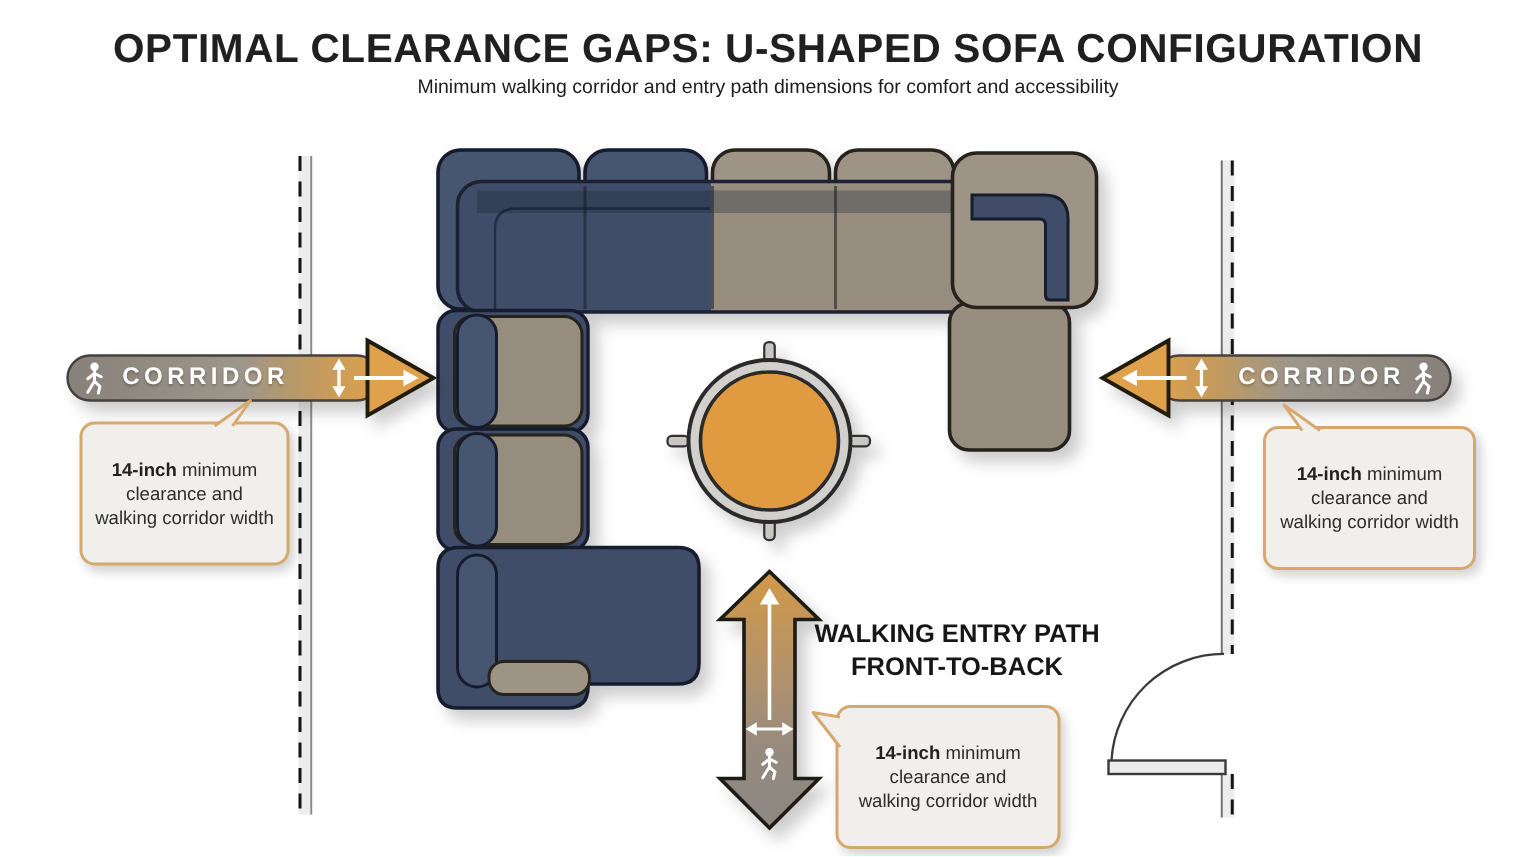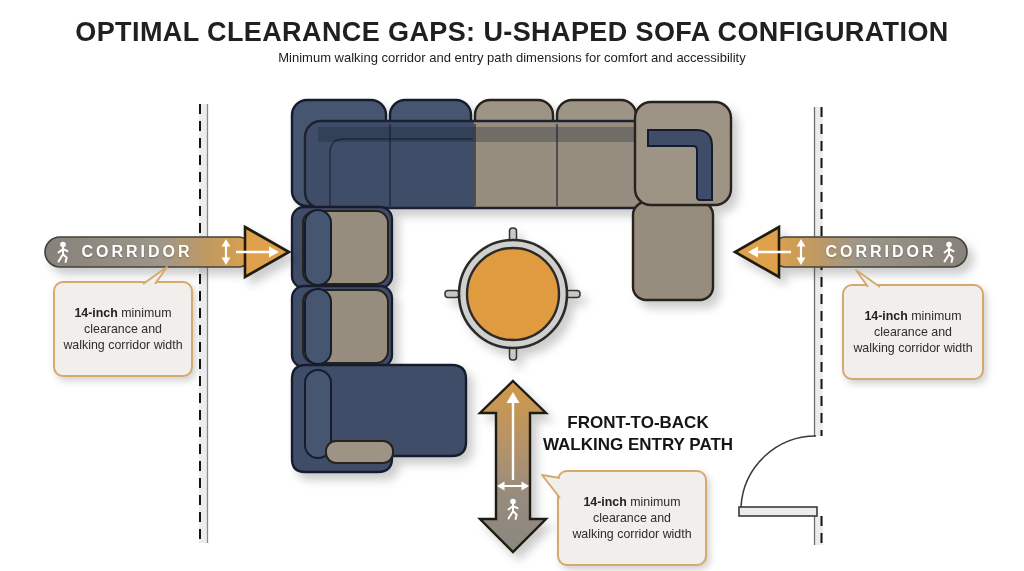--- a/index.html
+++ b/index.html
@@ -155,22 +155,22 @@
   </svg>
 
   <div class="hdr-title">OPTIMAL CLEARANCE GAPS: U-SHAPED SOFA CONFIGURATION</div>
   <div class="hdr-sub">Minimum walking corridor and entry path dimensions for comfort and accessibility</div>
 
   <div class="band-label" style="left:78px;top:243px;">CORRIDOR</div>
 
   <div class="band-label" style="left:822px;top:243px;">CORRIDOR</div>
 
   <div class="entry-label">
+    <div>WALKING ENTRY PATH</div>
     <div>FRONT-TO-BACK</div>
-    <div>WALKING ENTRY PATH</div>
   </div>
 
   <div class="callout" style="left:53px;top:281px;width:128px;">
     <svg class="tail" style="left:86px;top:-18px;" width="30" height="20">
       <polygon points="2,19 26,2 14,19" style="fill:var(--callout_bg,#f1efec)"></polygon>
       <path d="M2,19 L26,2 L14,19" fill="none" style="stroke:var(--callout_border,#d5a96e)" stroke-width="2" stroke-linejoin="round"></path>
     </svg>
     <div><b>14-inch</b><span> minimum</span></div>
     <div>clearance and</div>
     <div>walking corridor width</div>

